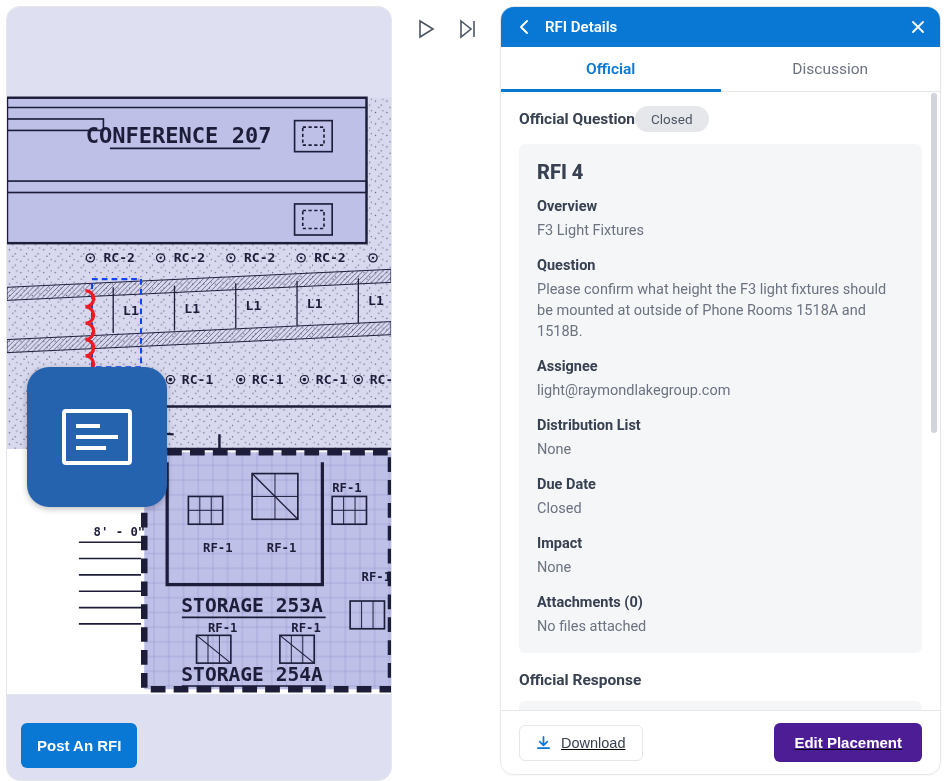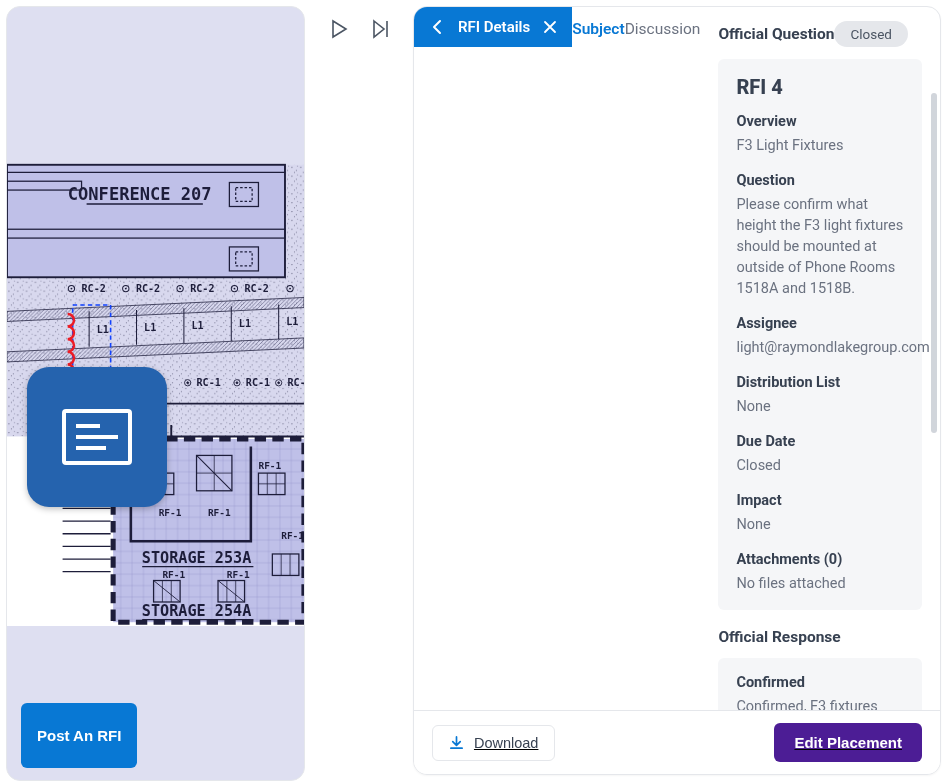--- a/index.html
+++ b/index.html
@@ -5,27 +5,27 @@
   * { box-sizing: border-box; margin: 0; padding: 0; }
   html, body { width: 947px; height: 781px; font-family: -apple-system, BlinkMacSystemFont, "Segoe UI", Roboto, Arial, sans-serif; background: #fff; overflow: hidden; }
   .app { display: flex; width: 947px; height: 781px; position: relative; }
 
   
   .viewer { width: 478px; height: 781px; display: flex; flex-direction: row; padding: 6px 0 0 6px; }
   .drawing-wrap { flex: 1; border-radius: 14px; overflow: hidden; position: relative; background: #dedff1; border: 1px solid #e5e7eb; }
   .drawing-svg { width: 100%; height: 100%; display: block; }
   .rfi-marker { position: absolute; left: 20px; top: 360px; width: 140px; height: 140px; background: #2563ae; border-radius: 22px; display: flex; align-items: center; justify-content: center; box-shadow: 0 2px 6px rgba(0,0,0,.25); }
   .rfi-marker svg { width: 70px; height: 56px; }
-  .post-btn { position: absolute; left: 14px; bottom: 12px; background: #0878d4; color: #fff; border: none; border-radius: 6px; padding: 24px 16px; font-size: 15px; font-weight: 600; cursor: pointer; }
+  .post-btn { position: absolute; left: 14px; bottom: 12px; background: #0878d4; color: #fff; border: none; border-radius: 6px; padding: 14px 16px; font-size: 15px; font-weight: 600; cursor: pointer; }
   .viewer-controls { height: 46px; display: flex; align-items: center; gap: 22px; padding-left: 24px; color: #4b5563; }
   .ctrl-icon { width: 20px; height: 20px; display: inline-flex; align-items: center; justify-content: center; }
 
   
   .panel { flex: 1; display: flex; flex-direction: column; padding: 6px 6px 6px 2px; position: relative; }
-  .panel-inner { flex: 1; display: flex; flex-direction: row; border-radius: 14px; overflow: hidden; background: #fff; border: 1px solid #e5e7eb; box-shadow: 0 1px 2px rgba(0,0,0,.04); position: relative; margin-left: 20px; }
+  .panel-inner { flex: 1; display: flex; flex-direction: column; border-radius: 14px; overflow: hidden; background: #fff; border: 1px solid #e5e7eb; box-shadow: 0 1px 2px rgba(0,0,0,.04); position: relative; margin-left: 20px; }
   .panel-header { background: #0878d4; color: #fff; height: 40px; display: flex; align-items: center; padding: 0 14px; gap: 12px; }
   .panel-header .back { width: 18px; height: 18px; display: flex; align-items: center; justify-content: center; }
   .panel-header .title { font-size: 15px; font-weight: 600; flex: 1; }
   .panel-header .close { width: 16px; height: 16px; display: flex; align-items: center; justify-content: center; }
   .tabs { display: flex; border-bottom: 1px solid #e5e7eb; }
   .tab { flex: 1; text-align: center; padding: 13px 0; font-size: 15.5px; color: #6b7280; cursor: pointer; position: relative; }
   .tab.active { color: #0878d4; font-weight: 600; }
   .tab.active::after { content: ""; position: absolute; left: 0; right: 0; bottom: -1px; height: 3px; background: #0878d4; }
   .panel-scroll { flex: 1; overflow-y: auto; padding: 14px 18px 90px 18px; }
   .panel-scroll::-webkit-scrollbar{width:0}
@@ -257,21 +257,21 @@
         </span>
         <span class="title">RFI Details</span>
         <span class="close">
           <svg viewBox="0 0 14 14" width="14" height="14">
               <path d="M2 2 L12 12 M12 2 L2 12" stroke="#fff" stroke-width="1.8" stroke-linecap="round"></path>
             </svg>
         </span>
       </div>
 
       <div class="tabs">
-        <div class="tab active">Subject</div>
+        <div class="tab active">Official</div>
         <div class="tab">Discussion</div>
       </div>
 
       <div class="panel-scroll">
         <div class="section-row">
           <div class="section-title">Official Question</div>
           <div class="badge">Closed</div>
         </div>
 
         <div class="card">

